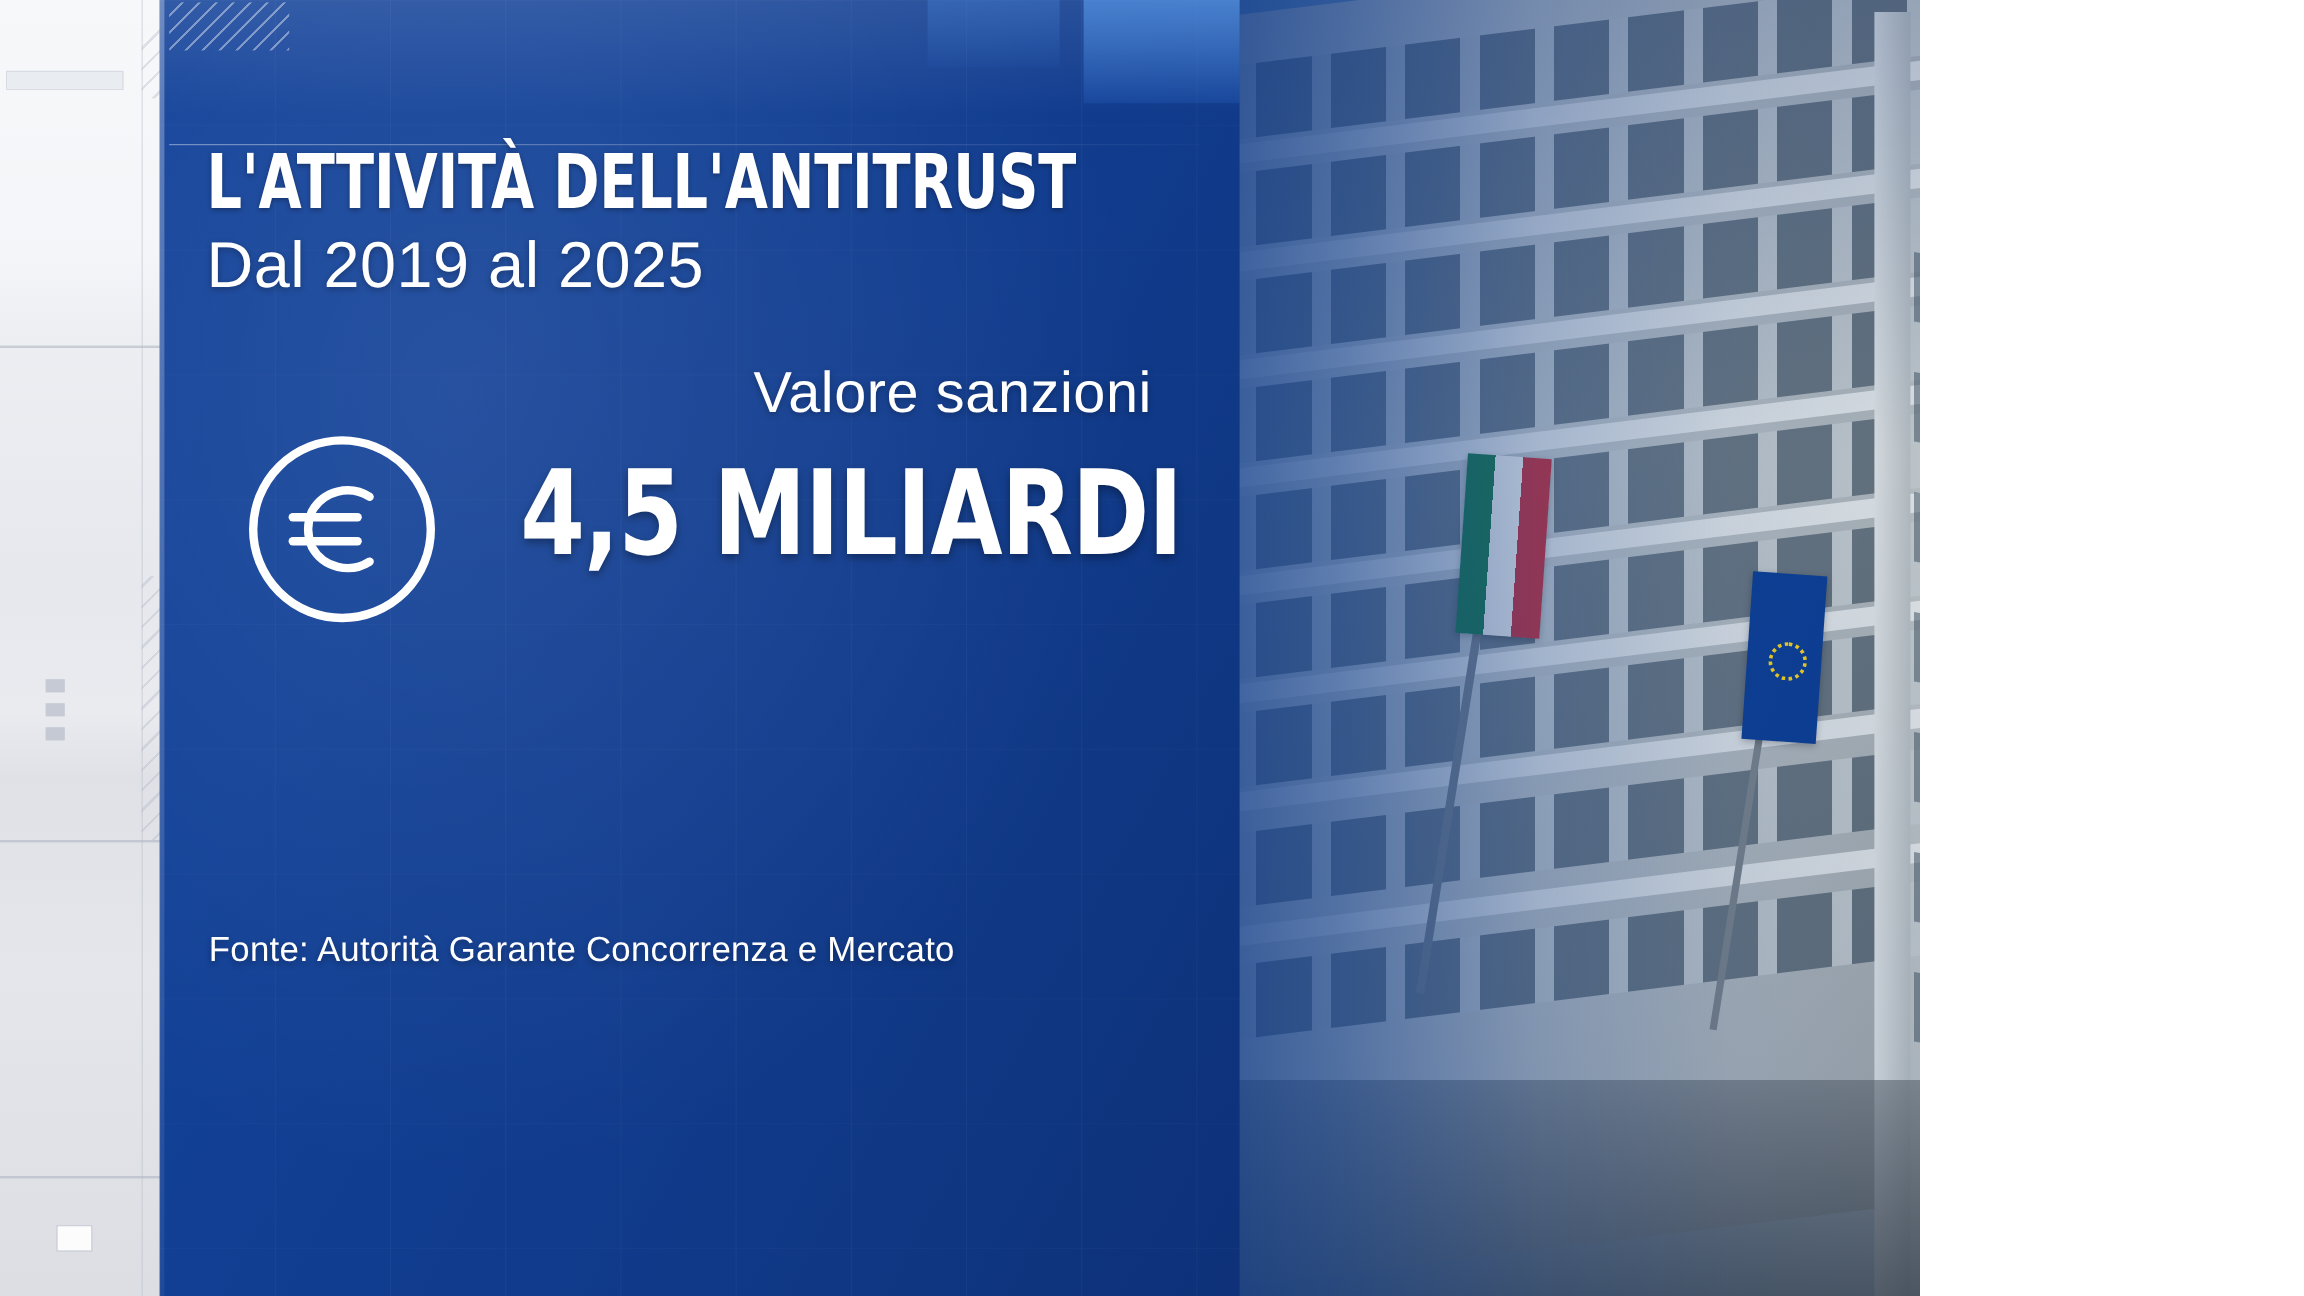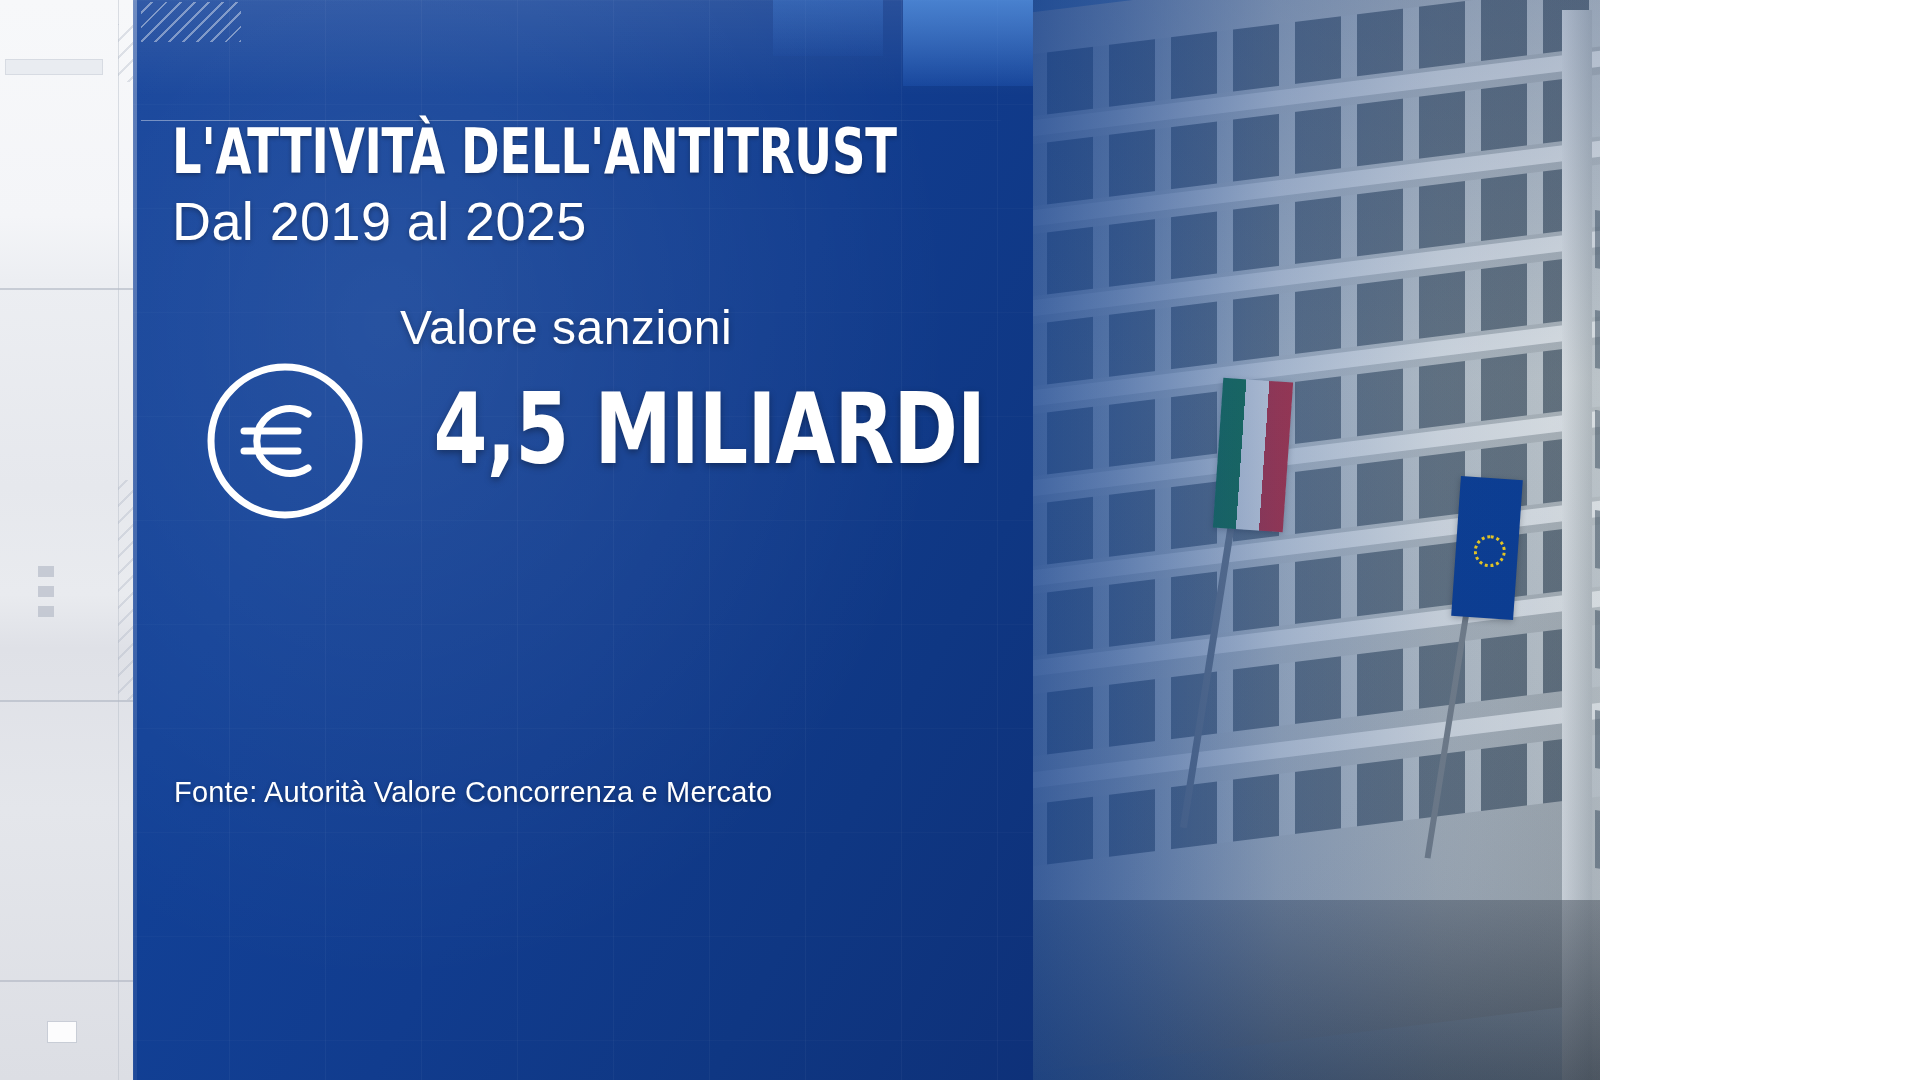--- a/index.html
+++ b/index.html
@@ -286,21 +286,21 @@
     font-weight: 300;
     letter-spacing: 0.4px;
     text-shadow: 0 2px 5px rgba(0,0,0,0.30);
     white-space: nowrap;
   }
 
   .metric-label {
     position: absolute;
     left: 400px; top: 300px;
     width: 560px;
-    text-align: left;
+    text-align: right;
     color: #ffffff;
     font-size: 48px;
     font-weight: 300;
     letter-spacing: 0.5px;
     text-shadow: 0 2px 6px rgba(0,0,0,0.30);
     white-space: nowrap;
   }
   .metric-value {
     position: absolute;
     left: 400px; top: 380px;
@@ -435,15 +435,15 @@
       <circle cx="83" cy="83" r="74" fill="none" stroke="#ffffff" stroke-width="7"></circle>
       <path d="M106 56 a34 34 0 0 0 -48 12 a38 38 0 0 0 0 30 a34 34 0 0 0 48 12" fill="none" stroke="#ffffff" stroke-width="7" stroke-linecap="round"></path>
       <line x1="42" y1="73" x2="96" y2="73" stroke="#ffffff" stroke-width="7" stroke-linecap="round"></line>
       <line x1="42" y1="93" x2="96" y2="93" stroke="#ffffff" stroke-width="7" stroke-linecap="round"></line>
     </svg>
   </div>
 
   <div class="metric-value">4,5 MILIARDI</div>
 
 
-  <div class="source">Fonte: Autorità Valore Concorrenza e Mercato</div>
+  <div class="source">Fonte: Autorità Garante Concorrenza e Mercato</div>
 
 </div>
 
 </body></html>

